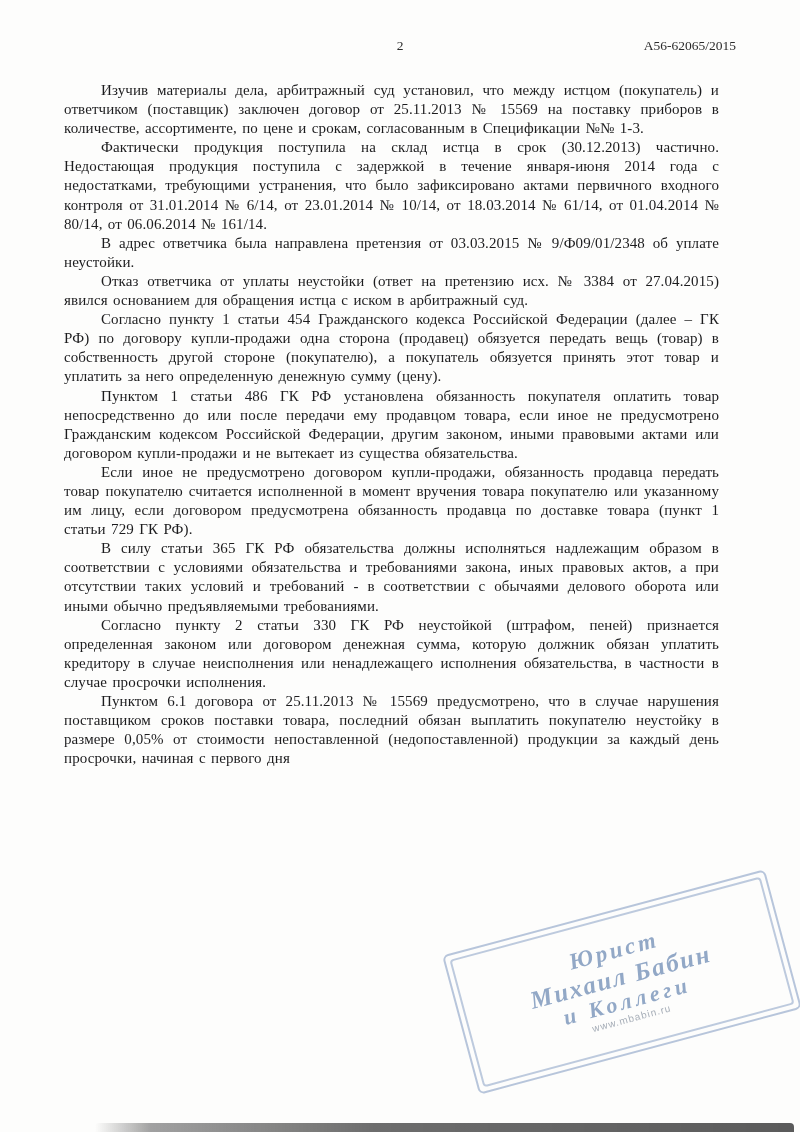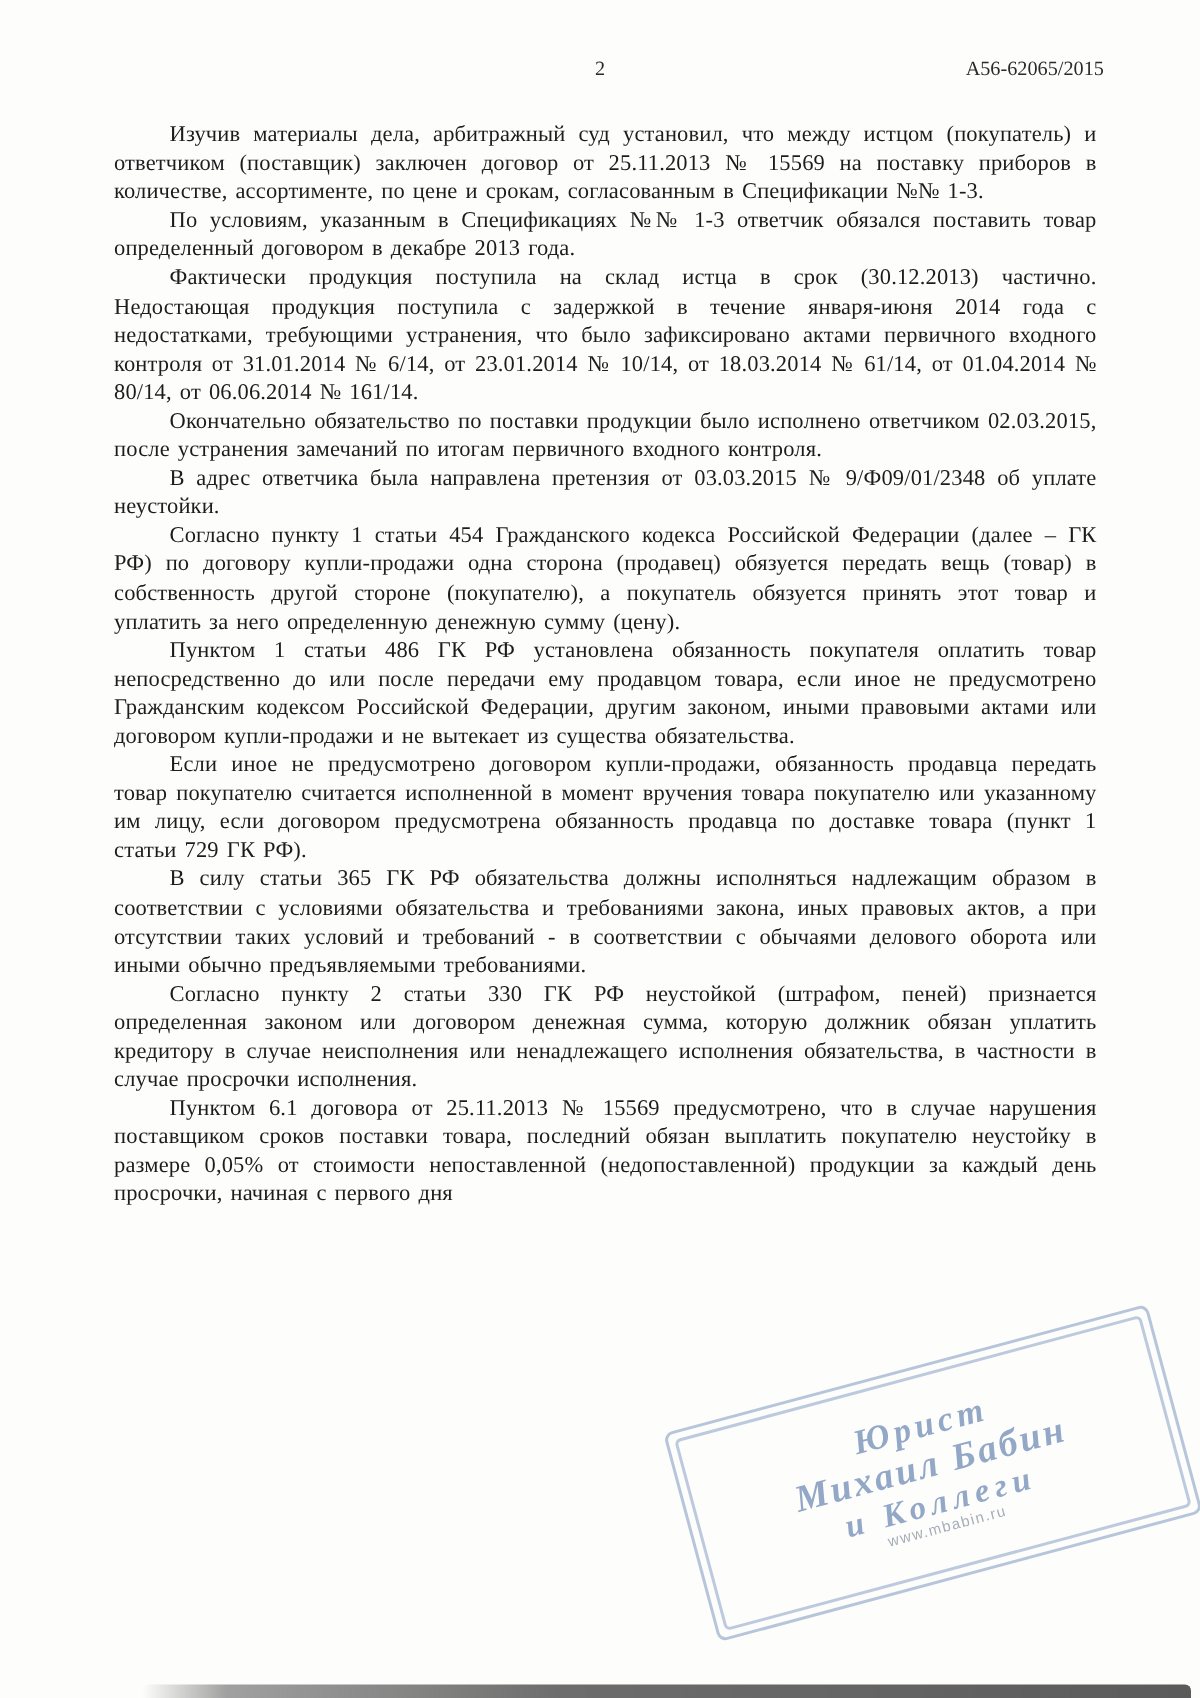--- a/index.html
+++ b/index.html
@@ -32,21 +32,21 @@
     text-align: center;
   }
   .casenum {
     position: absolute;
     right: 64px;
     margin-left: 26px;
   }
   .body-text {
     position: absolute;
     top: 81px;
-    left: 76px;
+    left: 64px;
     width: 655px;
   }
   .body-text p {
     margin: 0;
     padding: 0;
     font-size: 15px;
     line-height: 19.1px;
     text-align: justify;
     text-indent: 37px;
     letter-spacing: 0.1px;
@@ -115,24 +115,23 @@
 
 <div class="page">
 
   <div class="header">
     <span class="pagenum">2</span>
     <span class="casenum">А56-62065/2015</span>
   </div>
 
   <div class="body-text">
     <p>Изучив материалы дела, арбитражный суд установил, что между истцом (покупатель) и ответчиком (поставщик) заключен договор от 25.11.2013 № 15569 на поставку приборов в количестве, ассортименте, по цене и срокам, согласованным в Спецификации №№ 1-3.</p>
-    <p>По условиям, указанным в Спецификациях №№ 1-3 ответчик обязался поставить товар определенный договором в декабре 2013 года.</p>
     <p>Фактически продукция поступила на склад истца в срок (30.12.2013) частично. Недостающая продукция поступила с задержкой в течение января-июня 2014 года с недостатками, требующими устранения, что было зафиксировано актами первичного входного контроля от 31.01.2014 № 6/14, от 23.01.2014 № 10/14, от 18.03.2014 № 61/14, от 01.04.2014 № 80/14, от 06.06.2014 № 161/14.</p>
-    <p>Окончательно обязательство по поставки продукции было исполнено ответчиком 02.03.2015, после устранения замечаний по итогам первичного входного контроля.</p>
     <p>В адрес ответчика была направлена претензия от 03.03.2015 № 9/Ф09/01/2348 об уплате неустойки.</p>
+    <p>Отказ ответчика от уплаты неустойки (ответ на претензию исх. № 3384 от 27.04.2015) явился основанием для обращения истца с иском в арбитражный суд.</p>
     <p>Согласно пункту 1 статьи 454 Гражданского кодекса Российской Федерации (далее – ГК РФ) по договору купли-продажи одна сторона (продавец) обязуется передать вещь (товар) в собственность другой стороне (покупателю), а покупатель обязуется принять этот товар и уплатить за него определенную денежную сумму (цену).</p>
     <p>Пунктом 1 статьи 486 ГК РФ установлена обязанность покупателя оплатить товар непосредственно до или после передачи ему продавцом товара, если иное не предусмотрено Гражданским кодексом Российской Федерации, другим законом, иными правовыми актами или договором купли-продажи и не вытекает из существа обязательства.</p>
     <p>Если иное не предусмотрено договором купли-продажи, обязанность продавца передать товар покупателю считается исполненной в момент вручения товара покупателю или указанному им лицу, если договором предусмотрена обязанность продавца по доставке товара (пункт 1 статьи 729 ГК РФ).</p>
     <p>В силу статьи 365 ГК РФ обязательства должны исполняться надлежащим образом в соответствии с условиями обязательства и требованиями закона, иных правовых актов, а при отсутствии таких условий и требований - в соответствии с обычаями делового оборота или иными обычно предъявляемыми требованиями.</p>
     <p>Согласно пункту 2 статьи 330 ГК РФ неустойкой (штрафом, пеней) признается определенная законом или договором денежная сумма, которую должник обязан уплатить кредитору в случае неисполнения или ненадлежащего исполнения обязательства, в частности в случае просрочки исполнения.</p>
     <p>Пунктом 6.1 договора от 25.11.2013 № 15569 предусмотрено, что в случае нарушения поставщиком сроков поставки товара, последний обязан выплатить покупателю неустойку в размере 0,05% от стоимости непоставленной (недопоставленной) продукции за каждый день просрочки, начиная с первого дня</p>
   </div>
 
   <div class="stamp">
     <div class="stamp-inner">

